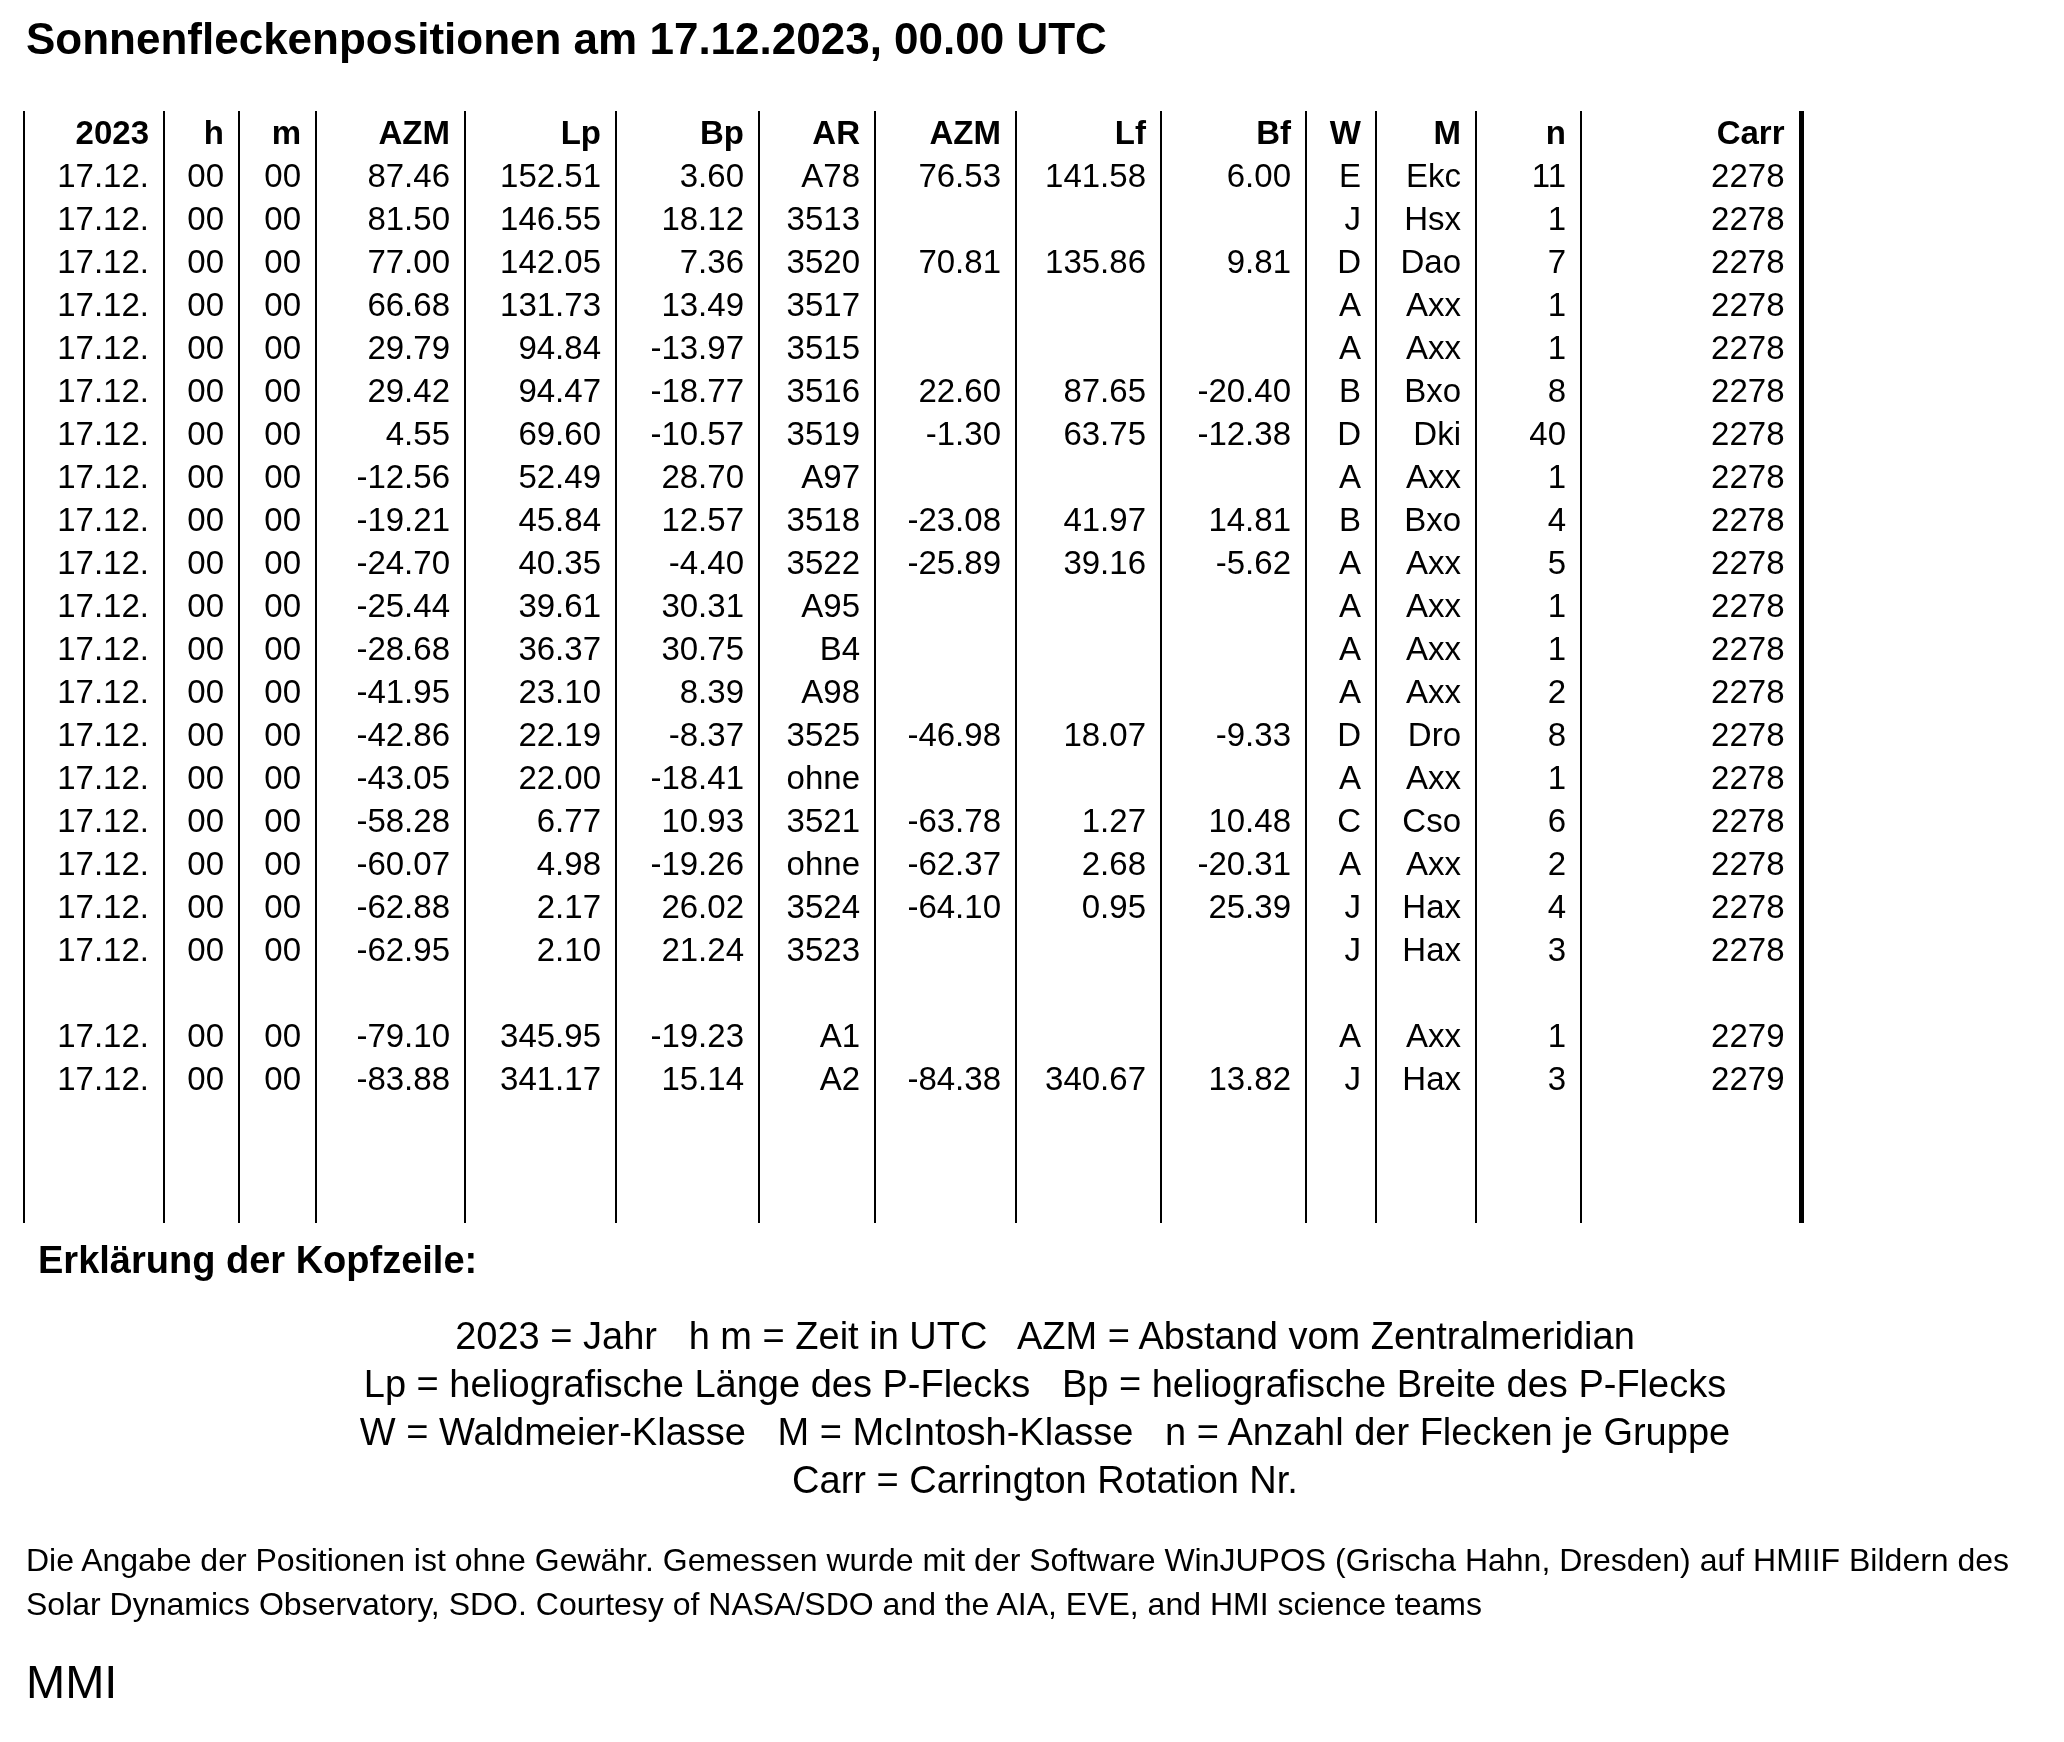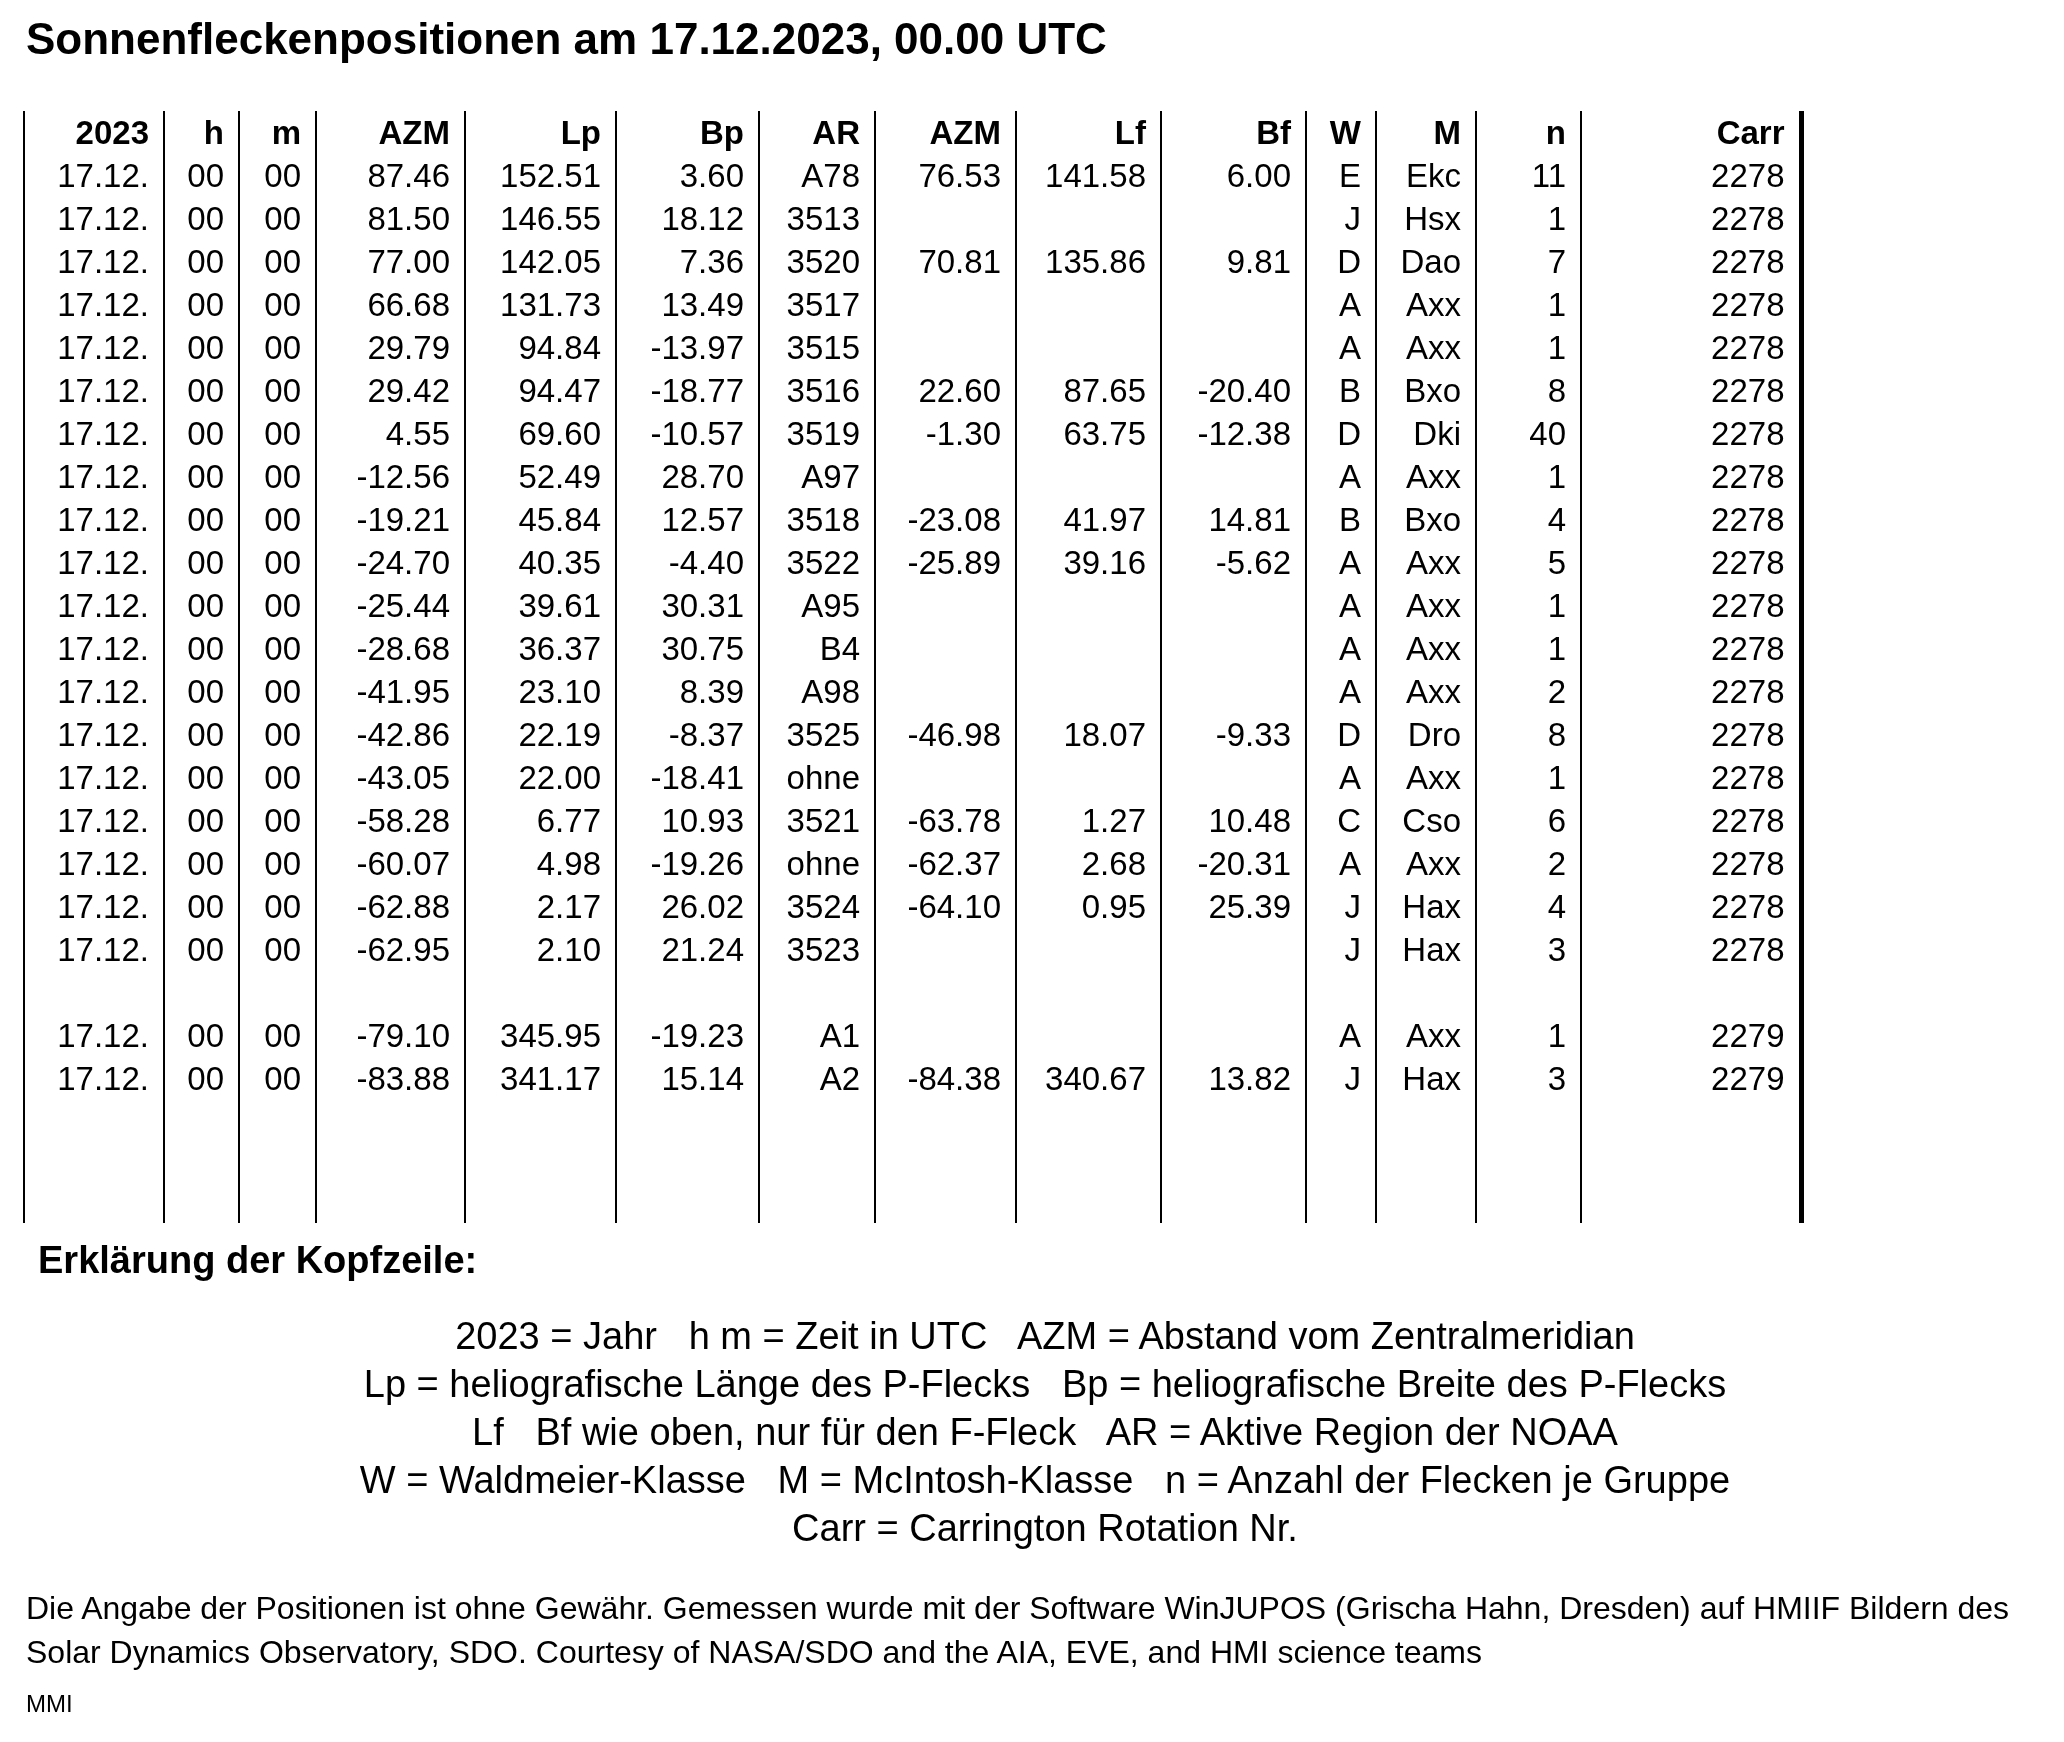--- a/index.html
+++ b/index.html
@@ -63,22 +63,22 @@
   .legend-line {
     white-space: pre-wrap;
   }
   .disclaimer {
     margin: 34px 0 16px 26px;
     font-size: 32px;
     line-height: 44px;
     max-width: 2014px;
   }
   .signature {
-    margin: 16px 0 0 26px;
-    font-size: 24px;
+    margin: 28px 0 0 26px;
+    font-size: 47px;
     white-space: pre-wrap;
   }
 </style>
 </head>
 <body>
 
 <h1 class="page-title">Sonnenfleckenpositionen am 17.12.2023, 00.00 UTC</h1>
 
 <table class="sunspot-table">
   <colgroup>
@@ -485,20 +485,19 @@
         <td></td>
       </tr>
     </tbody>
 </table>
 
 <div class="legend-heading">Erklärung der Kopfzeile:</div>
 
 <div class="legend-lines">
   <div class="legend-line">2023 = Jahr   h m = Zeit in UTC   AZM = Abstand vom Zentralmeridian</div>
   <div class="legend-line">Lp = heliografische Länge des P-Flecks   Bp = heliografische Breite des P-Flecks</div>
-  <div class="legend-line">Lf   Bf wie oben, nur für den F-Fleck   AR = Aktive Region der NOAA</div>
   <div class="legend-line">W = Waldmeier-Klasse   M = McIntosh-Klasse   n = Anzahl der Flecken je Gruppe</div>
   <div class="legend-line">Carr = Carrington Rotation Nr.</div>
 </div>
 
 <div class="disclaimer">Die Angabe der Positionen ist ohne Gewähr. Gemessen wurde mit der Software WinJUPOS (Grischa Hahn, Dresden) auf HMIIF Bildern des Solar Dynamics Observatory, SDO. Courtesy of NASA/SDO and the AIA, EVE, and HMI science teams</div>
 
 <div class="signature">MMI</div>
 
 </body></html>

